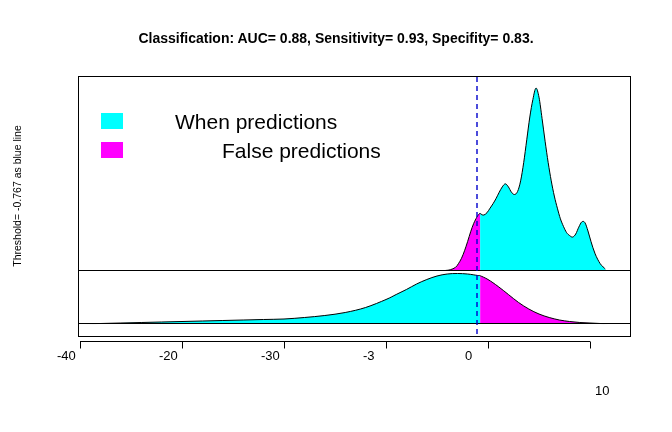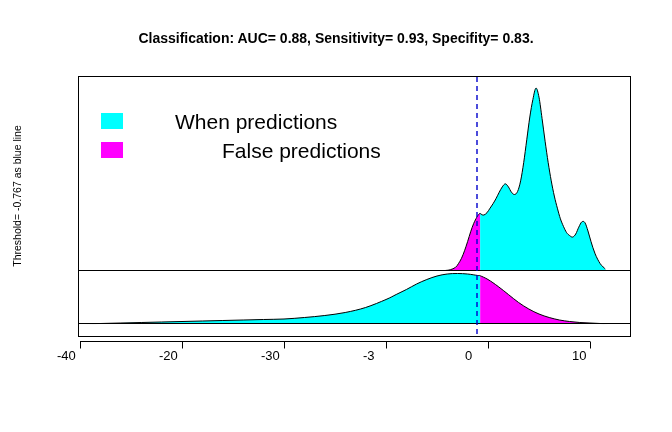--- a/index.html
+++ b/index.html
@@ -136,16 +136,16 @@
     <div class="legend-swatch" style="left:101px; top:142px; background:#FF00FF;"></div>
     <div class="legend-text" style="top:139px;margin-left:47px;">False predictions</div>
   </div>
 
   <div id="tick-layer">
       <div class="tick-label" style="left: 57px;">-40</div>
       <div class="tick-label" style="left: 159px;">-20</div>
       <div class="tick-label" style="left: 261px;">-30</div>
       <div class="tick-label" style="left: 363px;">-3</div>
       <div class="tick-label" style="left: 465px;">0</div>
-      <div class="tick-label" style="left: 572px;">10</div>
+      <div class="tick-label" style="left: 595px; margin-top: 35px;">10</div>
     </div>
 
 </div>
 
 </body></html>

